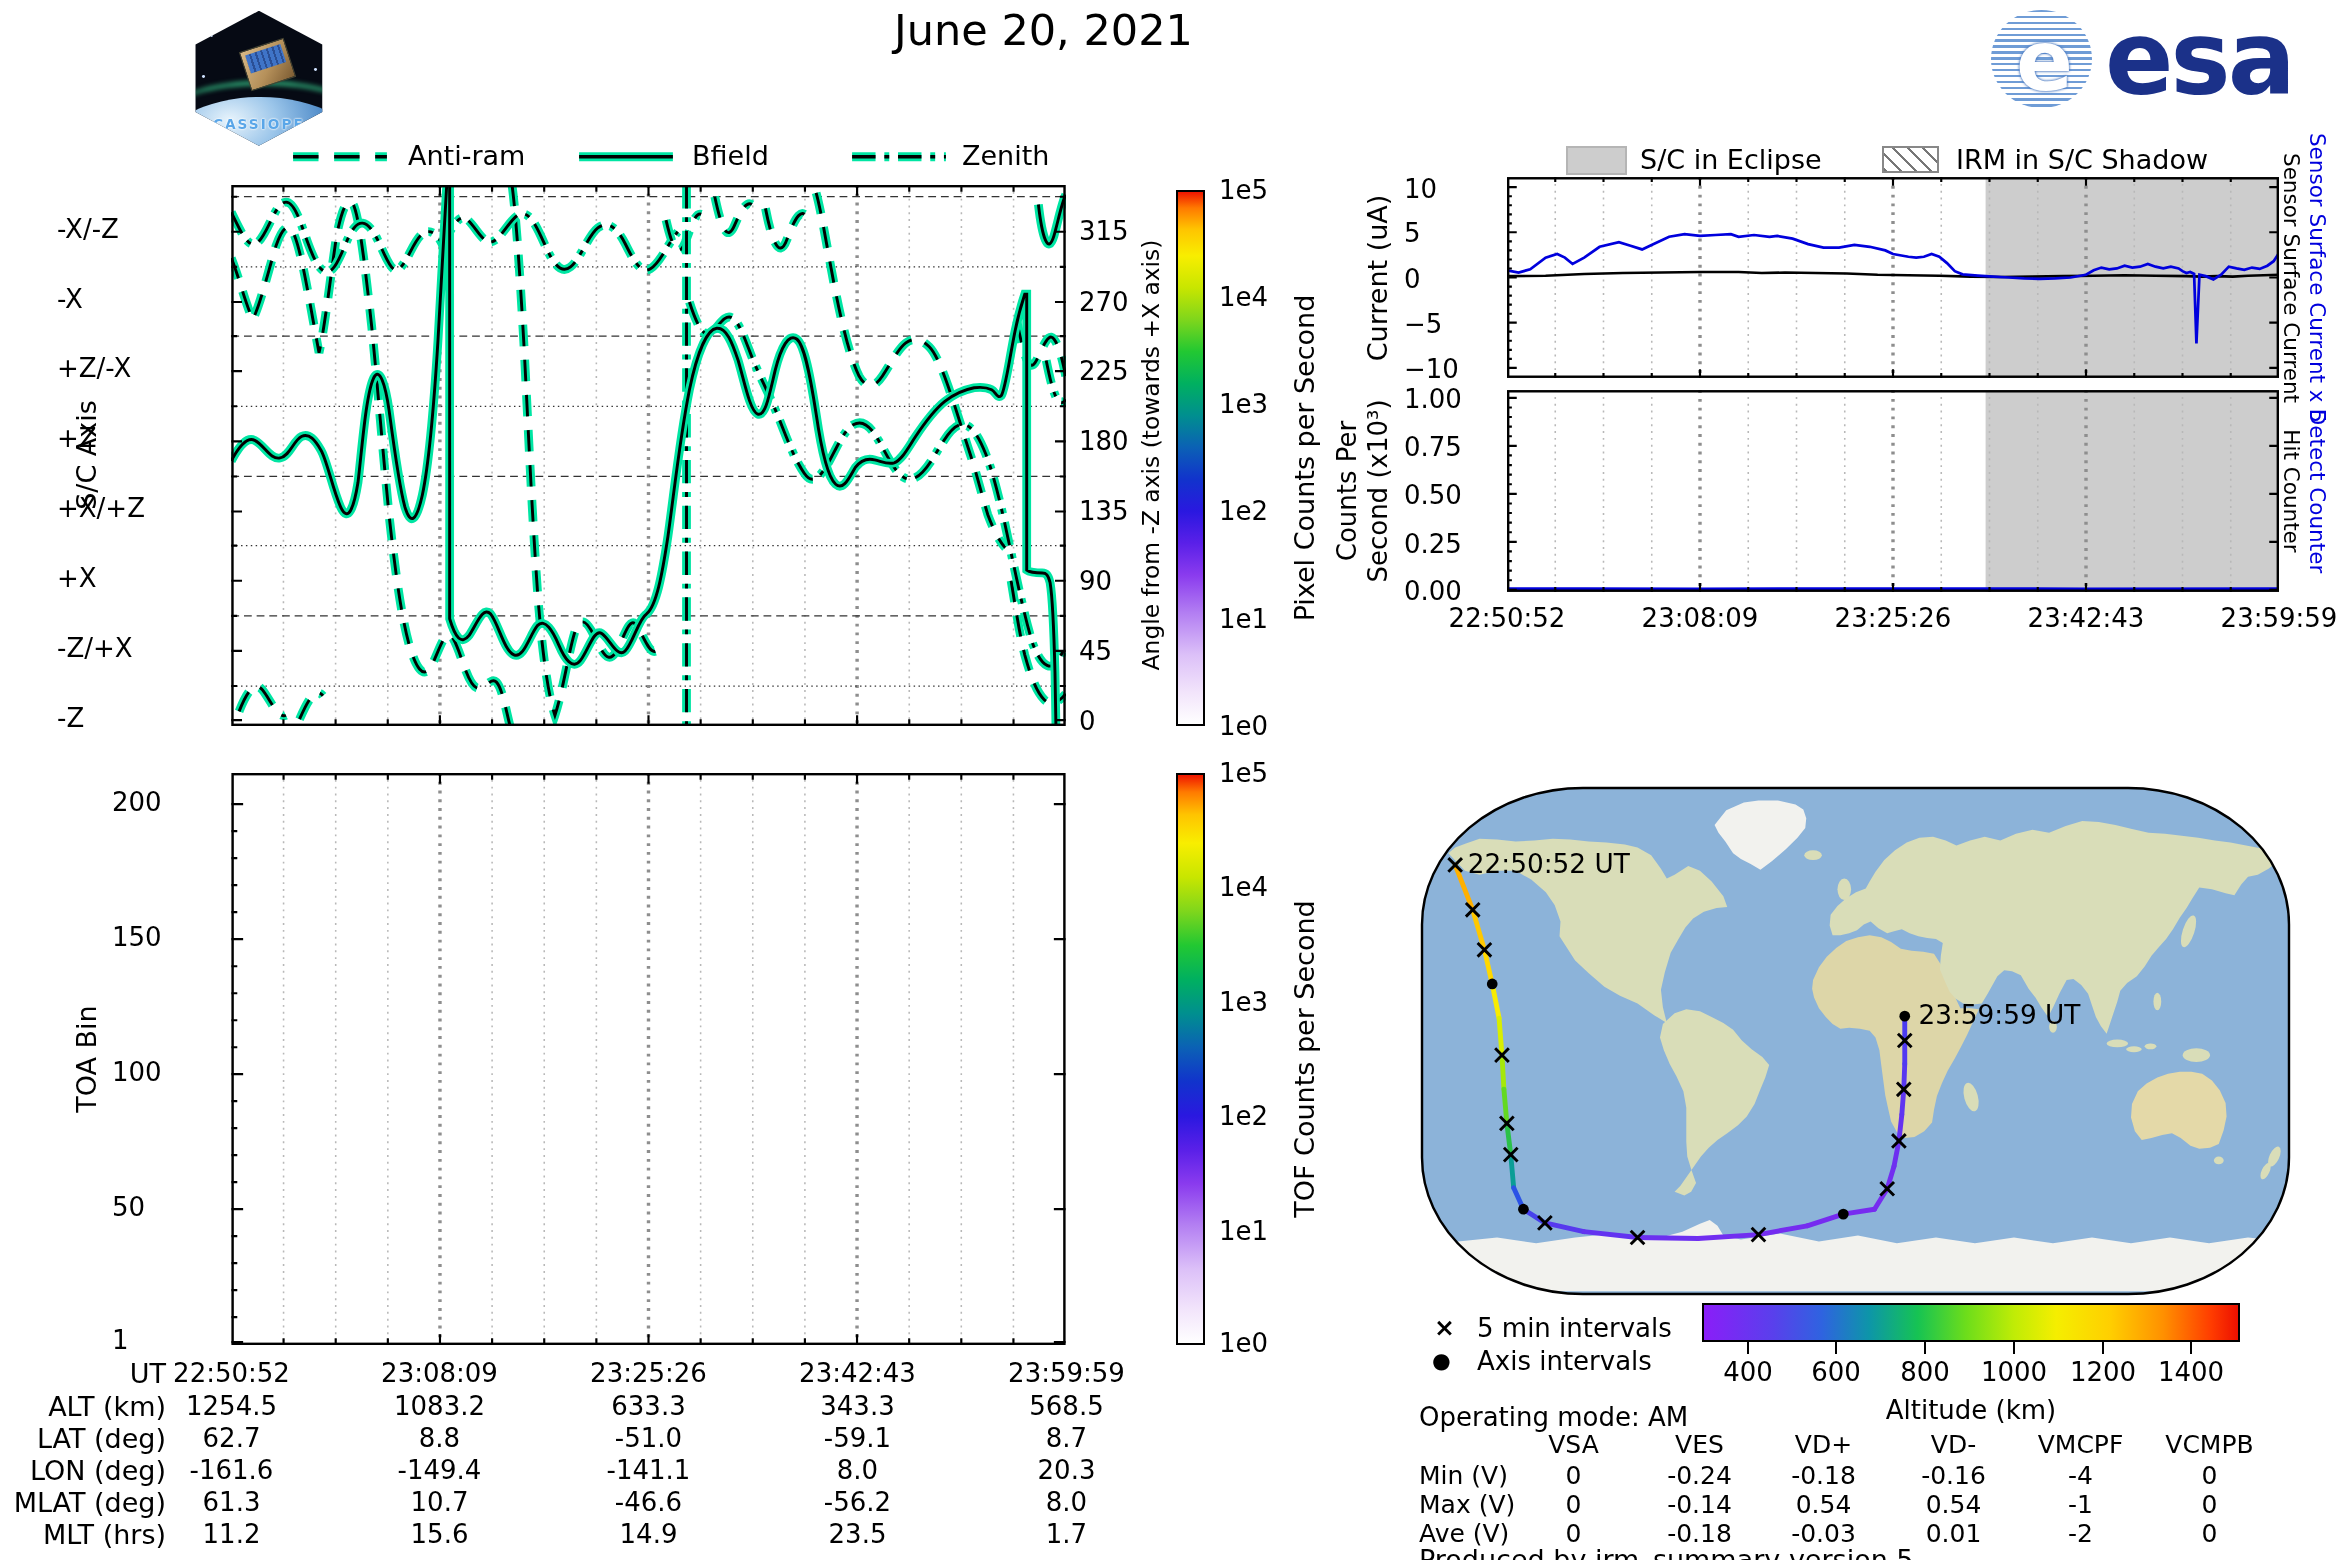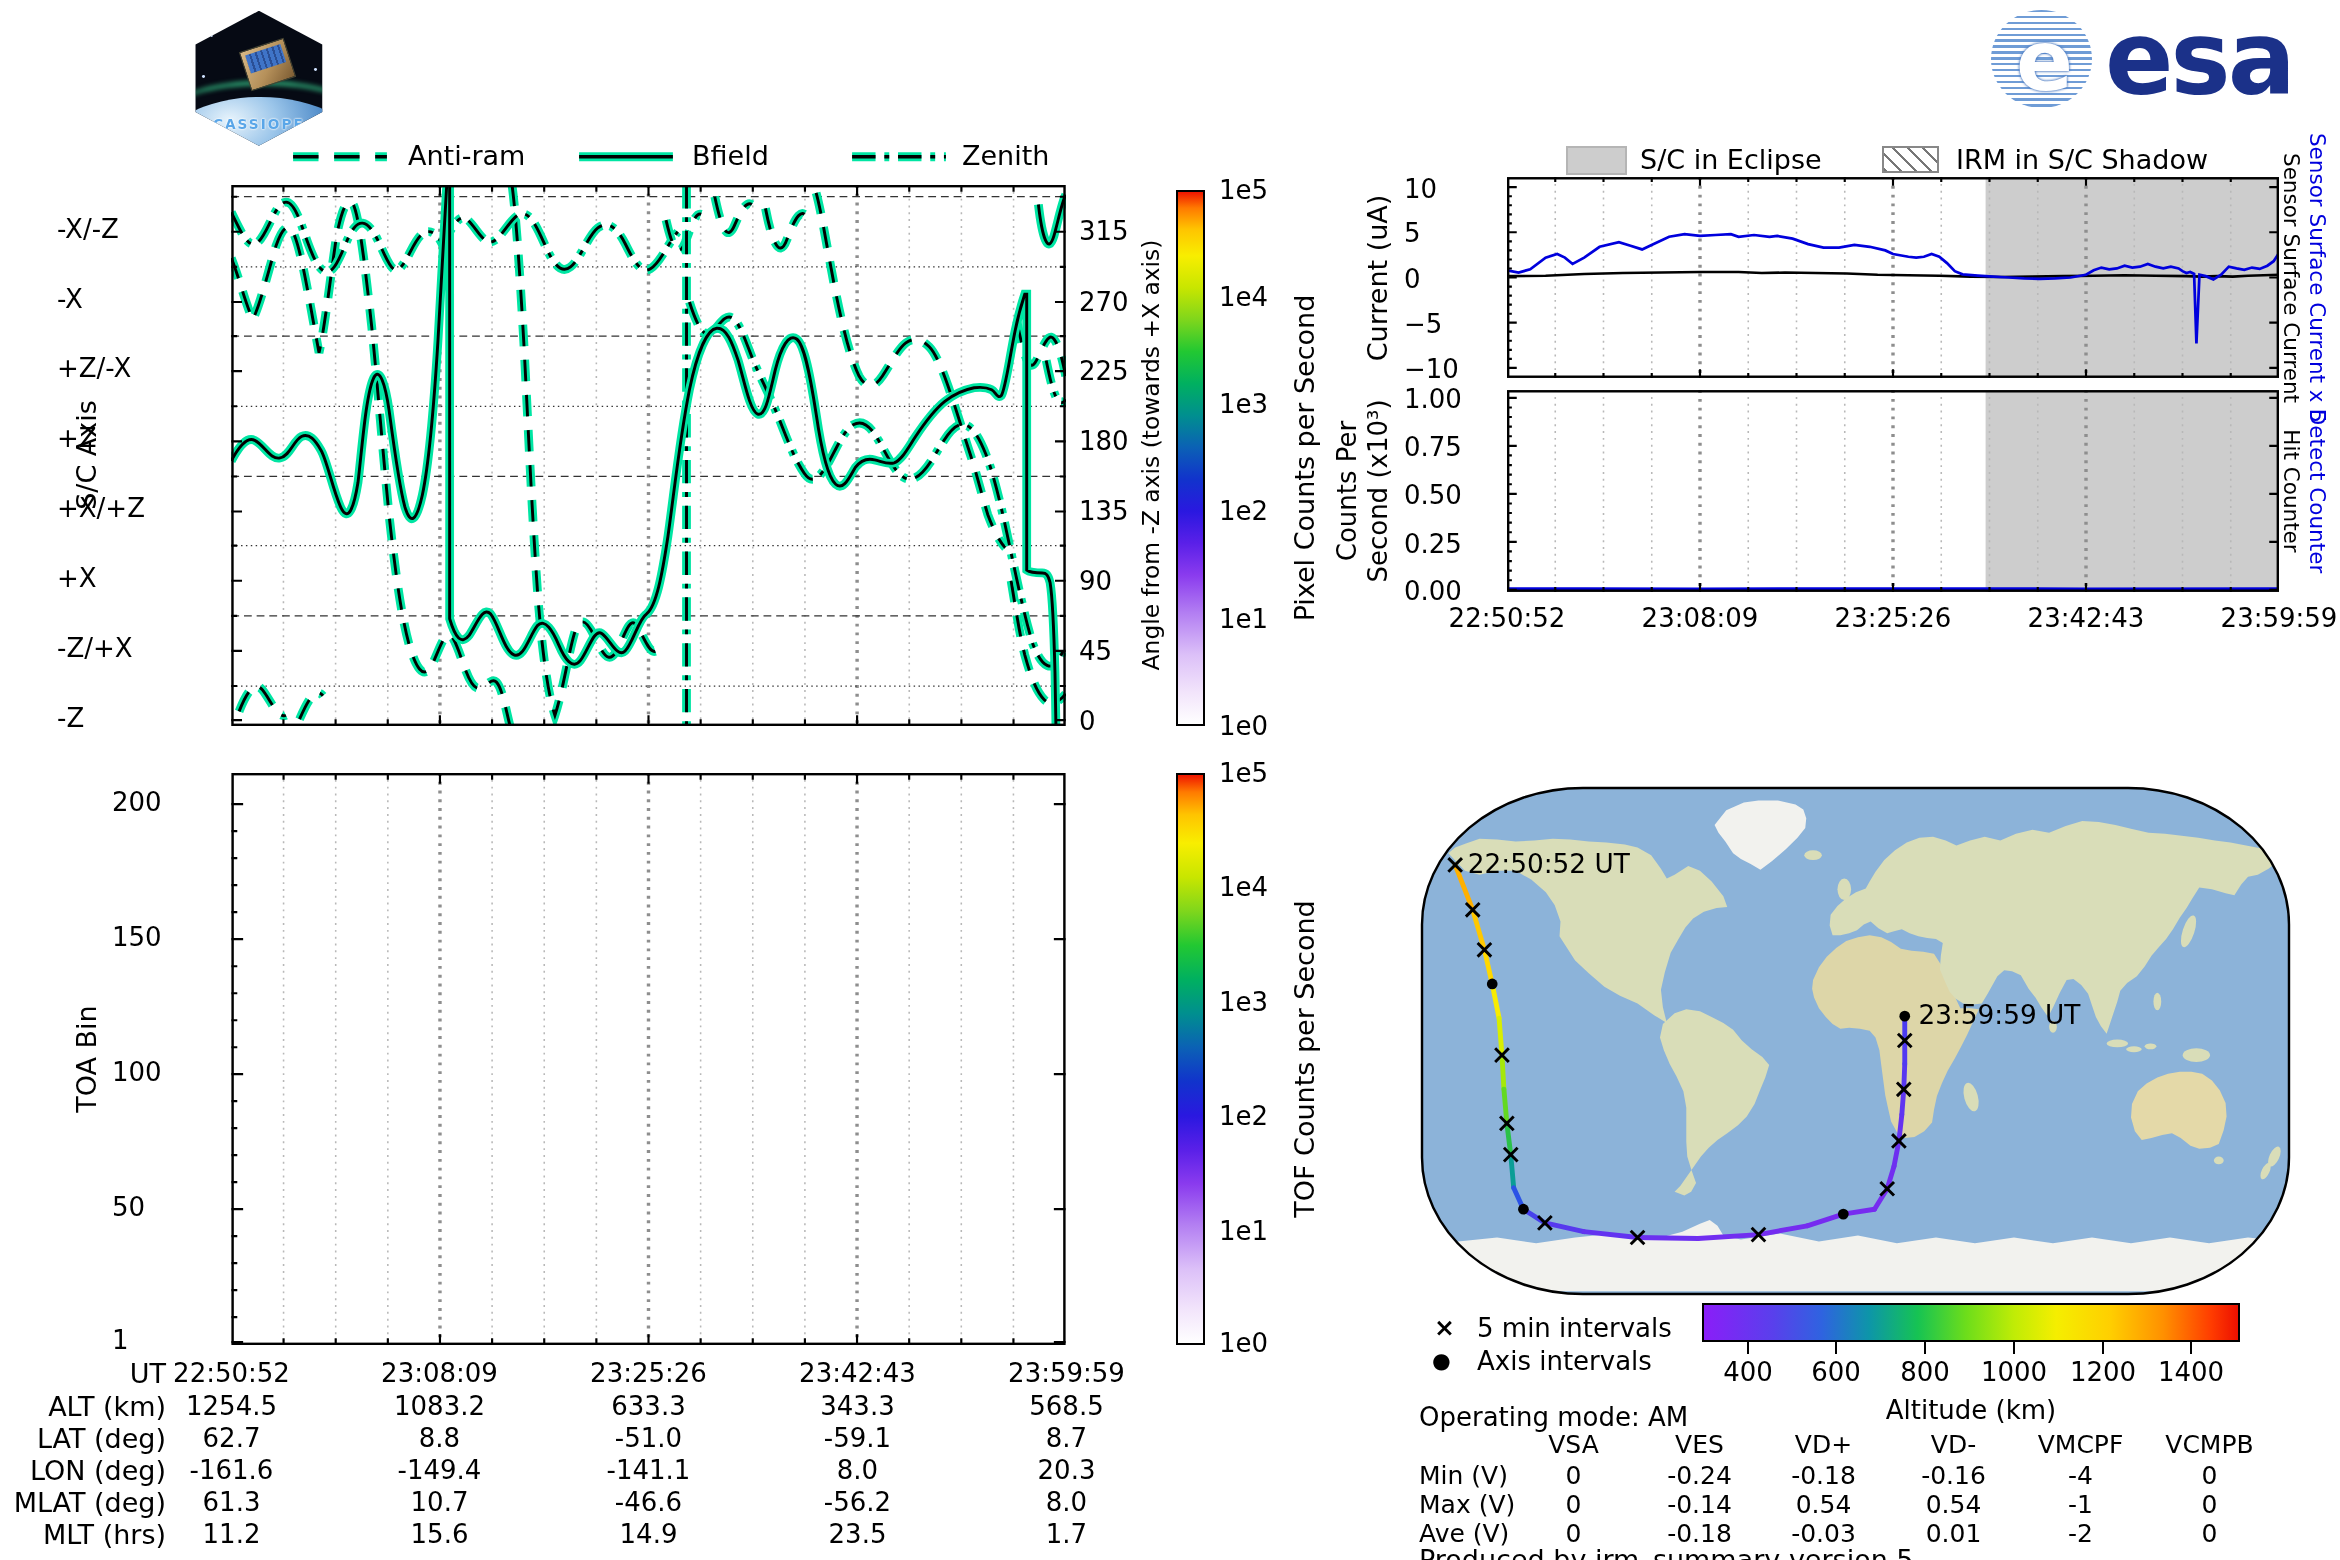--- a/index.html
+++ b/index.html
@@ -55,20 +55,21 @@
     <div class="aurora"></div>
     <div class="earth"></div>
     <div class="sat">
         <div class="sat-panel"></div>
       </div>
     <div class="patch-text">CASSIOPE</div>
   </div>
 </div>
 
 <div class="titleblock">
+  <div class="sub">June 20, 2021</div>
 </div>
 
 <div class="esa-globe">
   <span class="esa-e">e</span>
 </div>
 <div class="esa-word" style="color:#1b3189">esa</div>
 
 <svg class="abs" style="left:291px;top:146px" width="98" height="21.5" viewBox="0 0 100 22">
   <line x1="2" y1="11" x2="98" y2="11" stroke="#00e5a3" stroke-width="9" stroke-dasharray="26 16"></line>
   <line x1="2" y1="11" x2="98" y2="11" stroke="#000" stroke-width="3.5" stroke-dasharray="26 16"></line>

